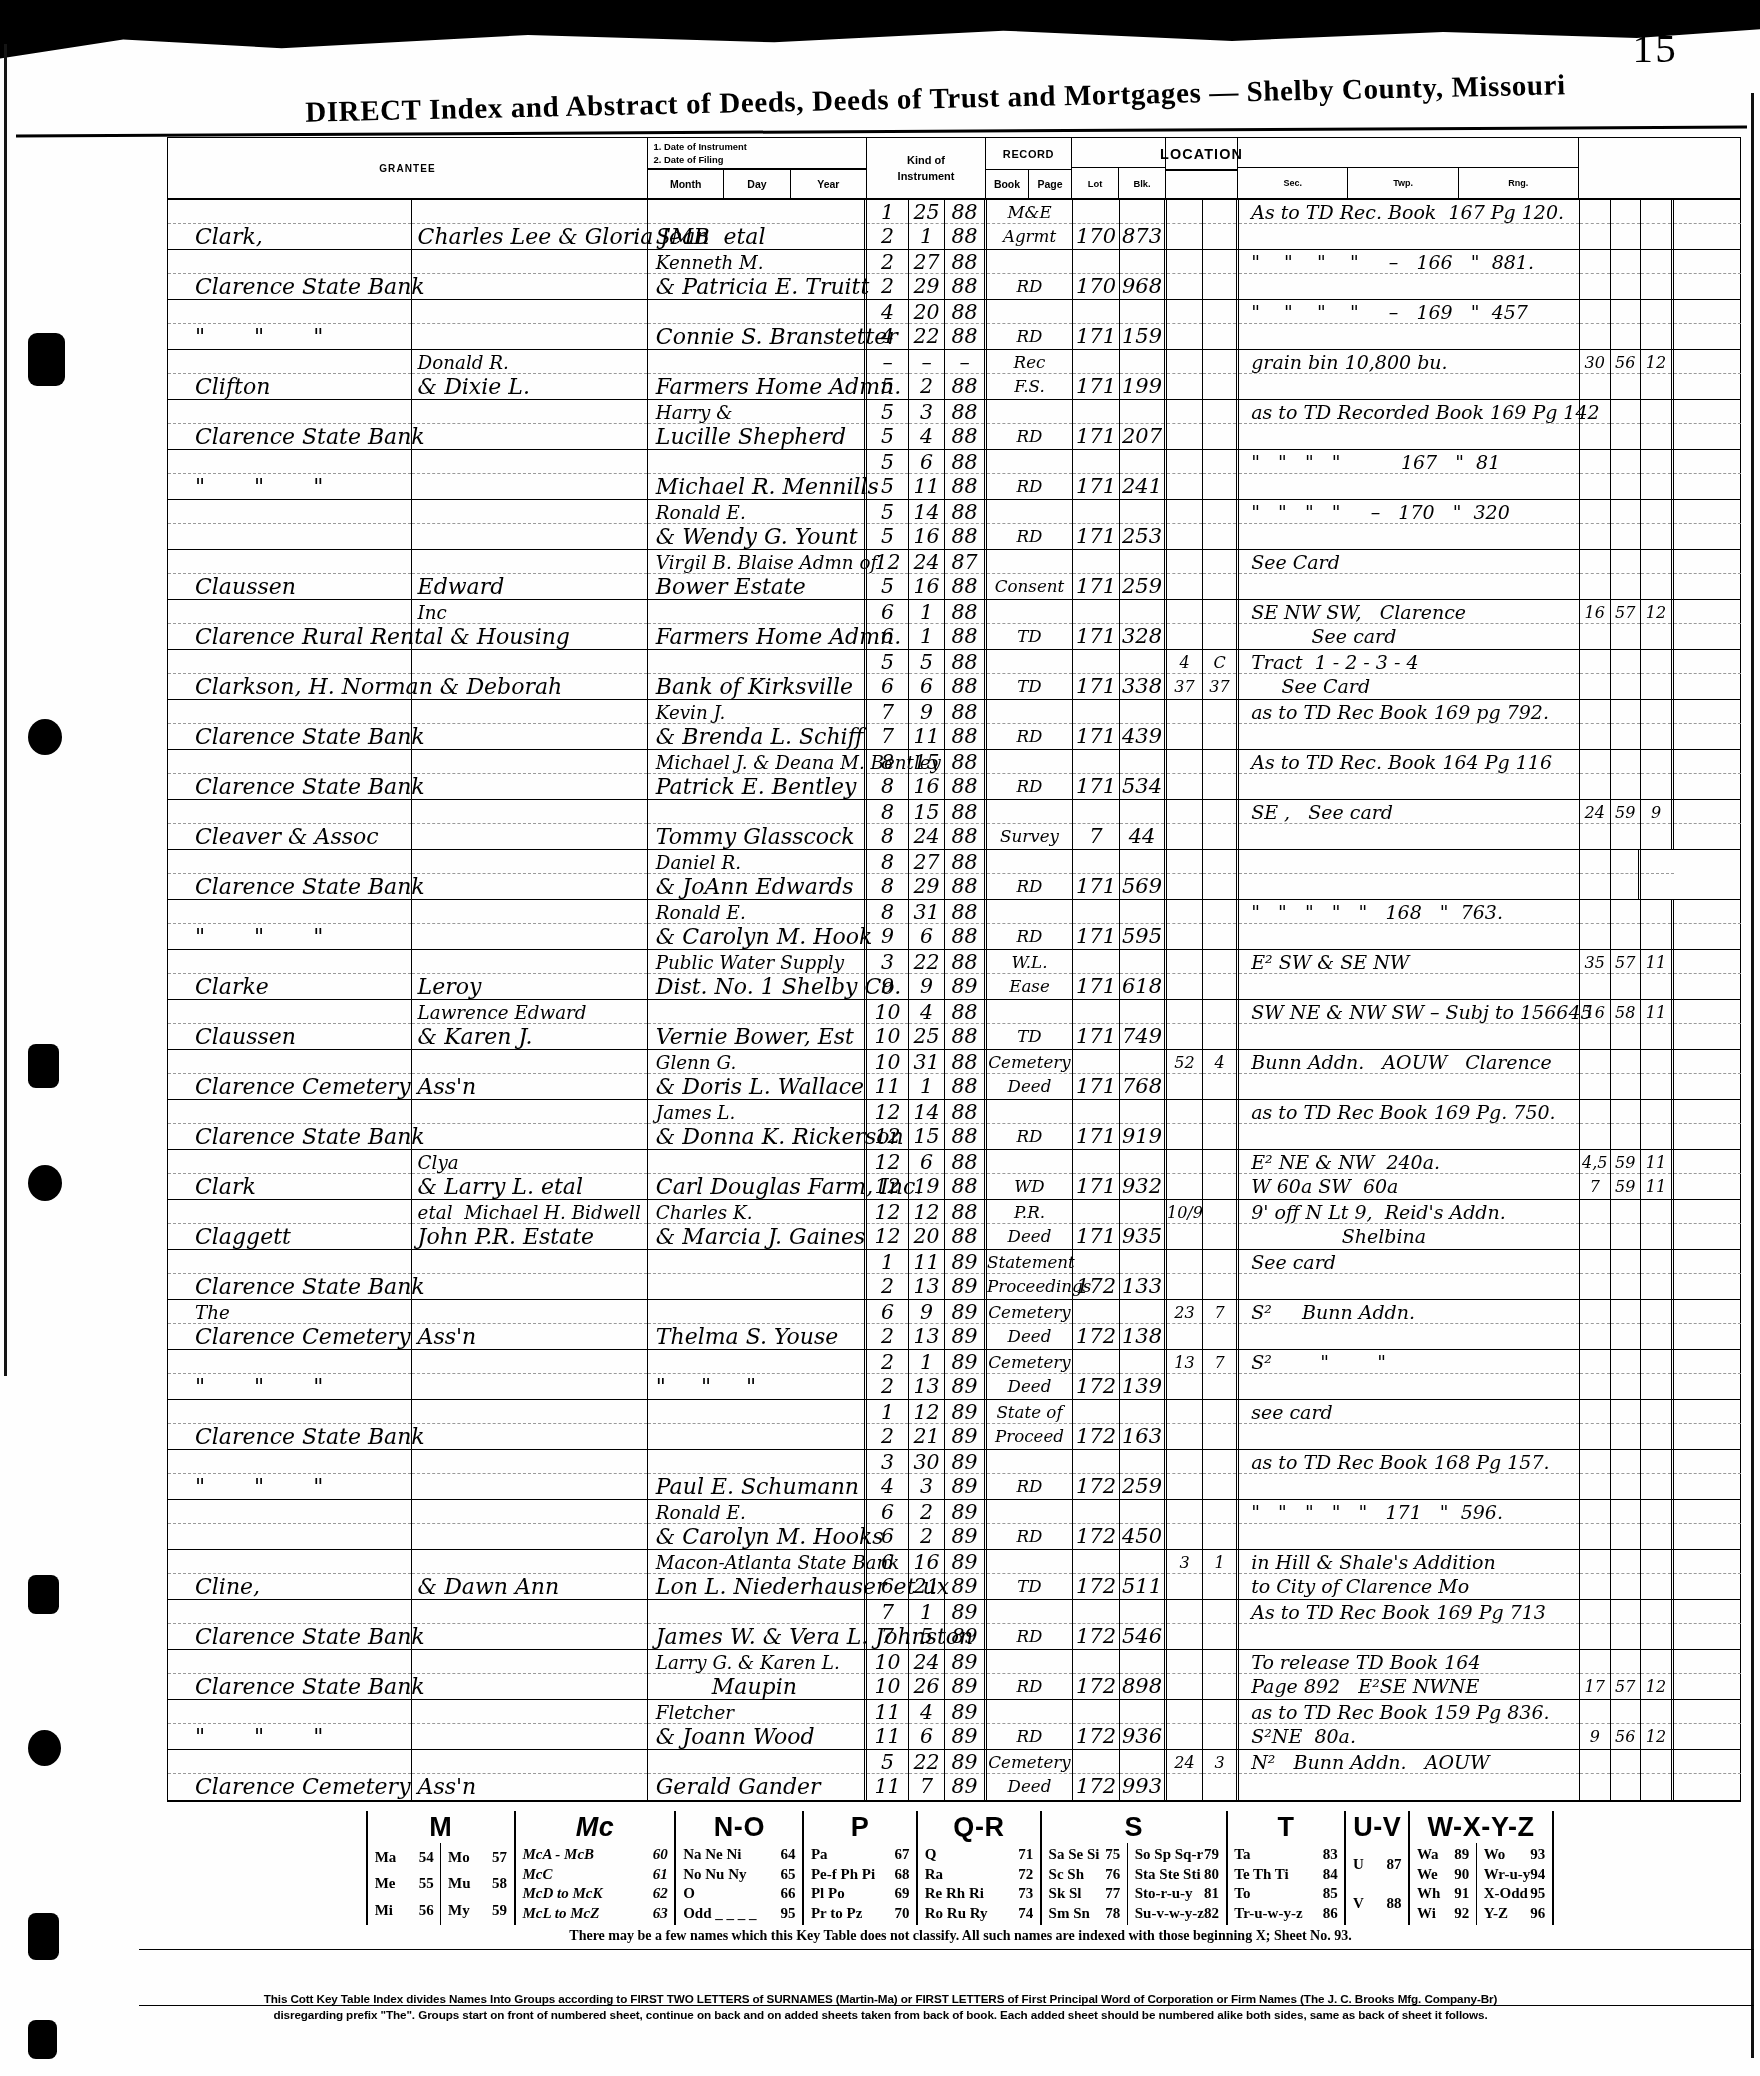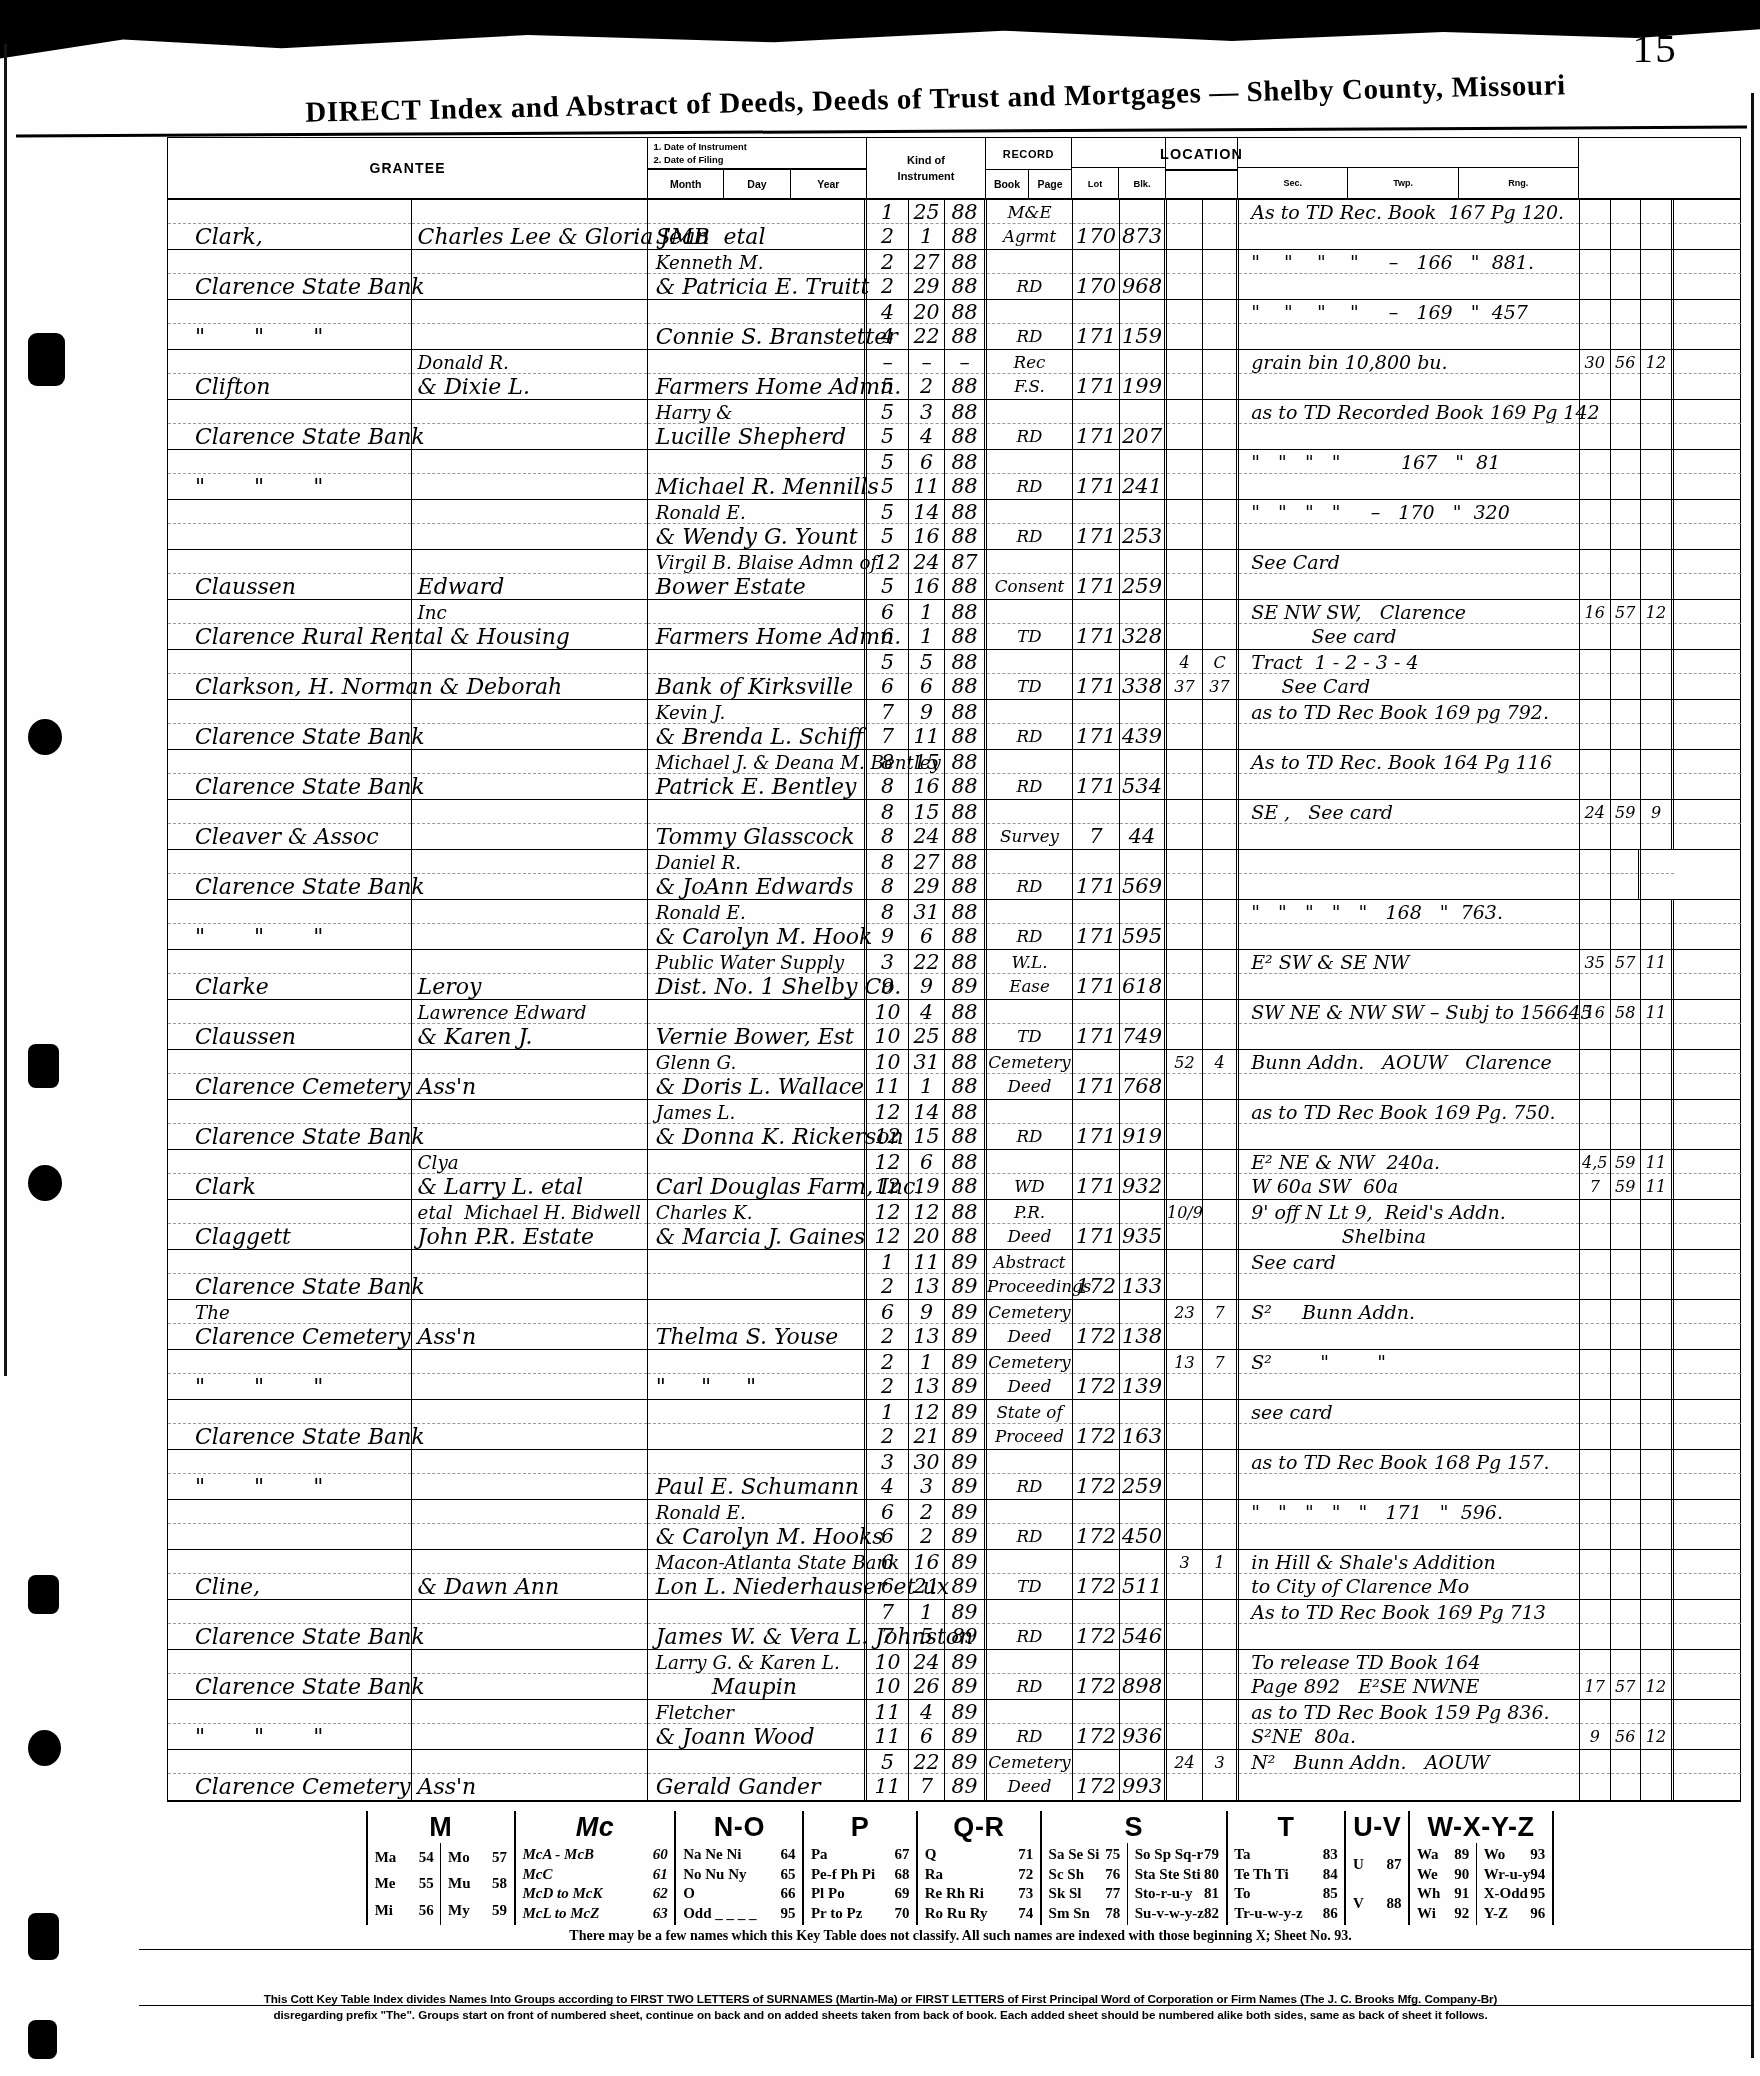--- a/index.html
+++ b/index.html
@@ -38,21 +38,21 @@
   .th{box-sizing:border-box;border-right:1.1px solid #000;position:relative;}
   .th:last-child{border-right:0;}
   .th-grantor-top{height:31px;display:flex;align-items:center;justify-content:center;position:relative;}
   .th-grantor-top span{font-weight:700;font-size:14.4px;letter-spacing:1.1px;}
   .th-grantor-top::after{content:"";position:absolute;bottom:0;left:10%;width:80%;border-top:2.8px solid #000;}
   .th-grantor-bot{display:flex;height:31px;}
   .th-grantor-bot div{flex:440;display:flex;align-items:center;justify-content:center;
                       font-weight:700;font-size:12.2px;letter-spacing:0.6px;border-right:1.1px solid #000;}
   .th-grantor-bot div:last-child{flex:425;border-right:0;}
   .th-grantee{display:flex;align-items:center;justify-content:center;}
-  .th-grantee span{font-weight:700;font-size:14px;letter-spacing:1.1px;text-align:center;}
+  .th-grantee span{font-weight:700;font-size:10px;letter-spacing:1.1px;text-align:center;}
   .th-dates-top{height:32px;box-sizing:border-box;border-bottom:2.2px solid #000;padding:3.3px 0 0 5.6px;}
   .th-dates-top div{font-weight:700;font-size:9.4px;line-height:12.2px;}
   .th-dates-bot{display:flex;height:28px;}
   .thc{display:flex;align-items:center;justify-content:center;font-weight:700;font-size:10.5px;border-right:1.1px solid #000;box-sizing:border-box;}
   .thc:last-child{border-right:0;}
   .f75{flex:75;} .f65{flex:65;} .f85{flex:85;} .f55{flex:55;} .f60{flex:60;}
   .th-kind{display:flex;flex-direction:column;align-items:center;justify-content:center;gap:3.3px;}
   .th-kind div{font-weight:700;font-size:11px;}
   .th-rec-top{height:32px;box-sizing:border-box;border-bottom:1.7px solid #000;display:flex;align-items:center;justify-content:center;font-weight:700;font-size:11px;letter-spacing:0.6px;}
   .th-rec-bot{display:flex;height:28px;}
@@ -1575,21 +1575,21 @@
           </div>
           <div class="cell c-d">
             <div class="t hw">11</div>
             <div class="b hw">13</div>
           </div>
           <div class="cell c-y">
             <div class="t hw">89</div>
             <div class="b hw">89</div>
           </div>
           <div class="cell c-k">
-            <div class="t hw">Abstract</div>
+            <div class="t hw">Statement</div>
             <div class="b hw">Proceedings</div>
           </div>
           <div class="cell c-bk">
             <div class="t hw"></div>
             <div class="b hw">172</div>
           </div>
           <div class="cell c-pg">
             <div class="t hw"></div>
             <div class="b hw">133</div>
           </div>

